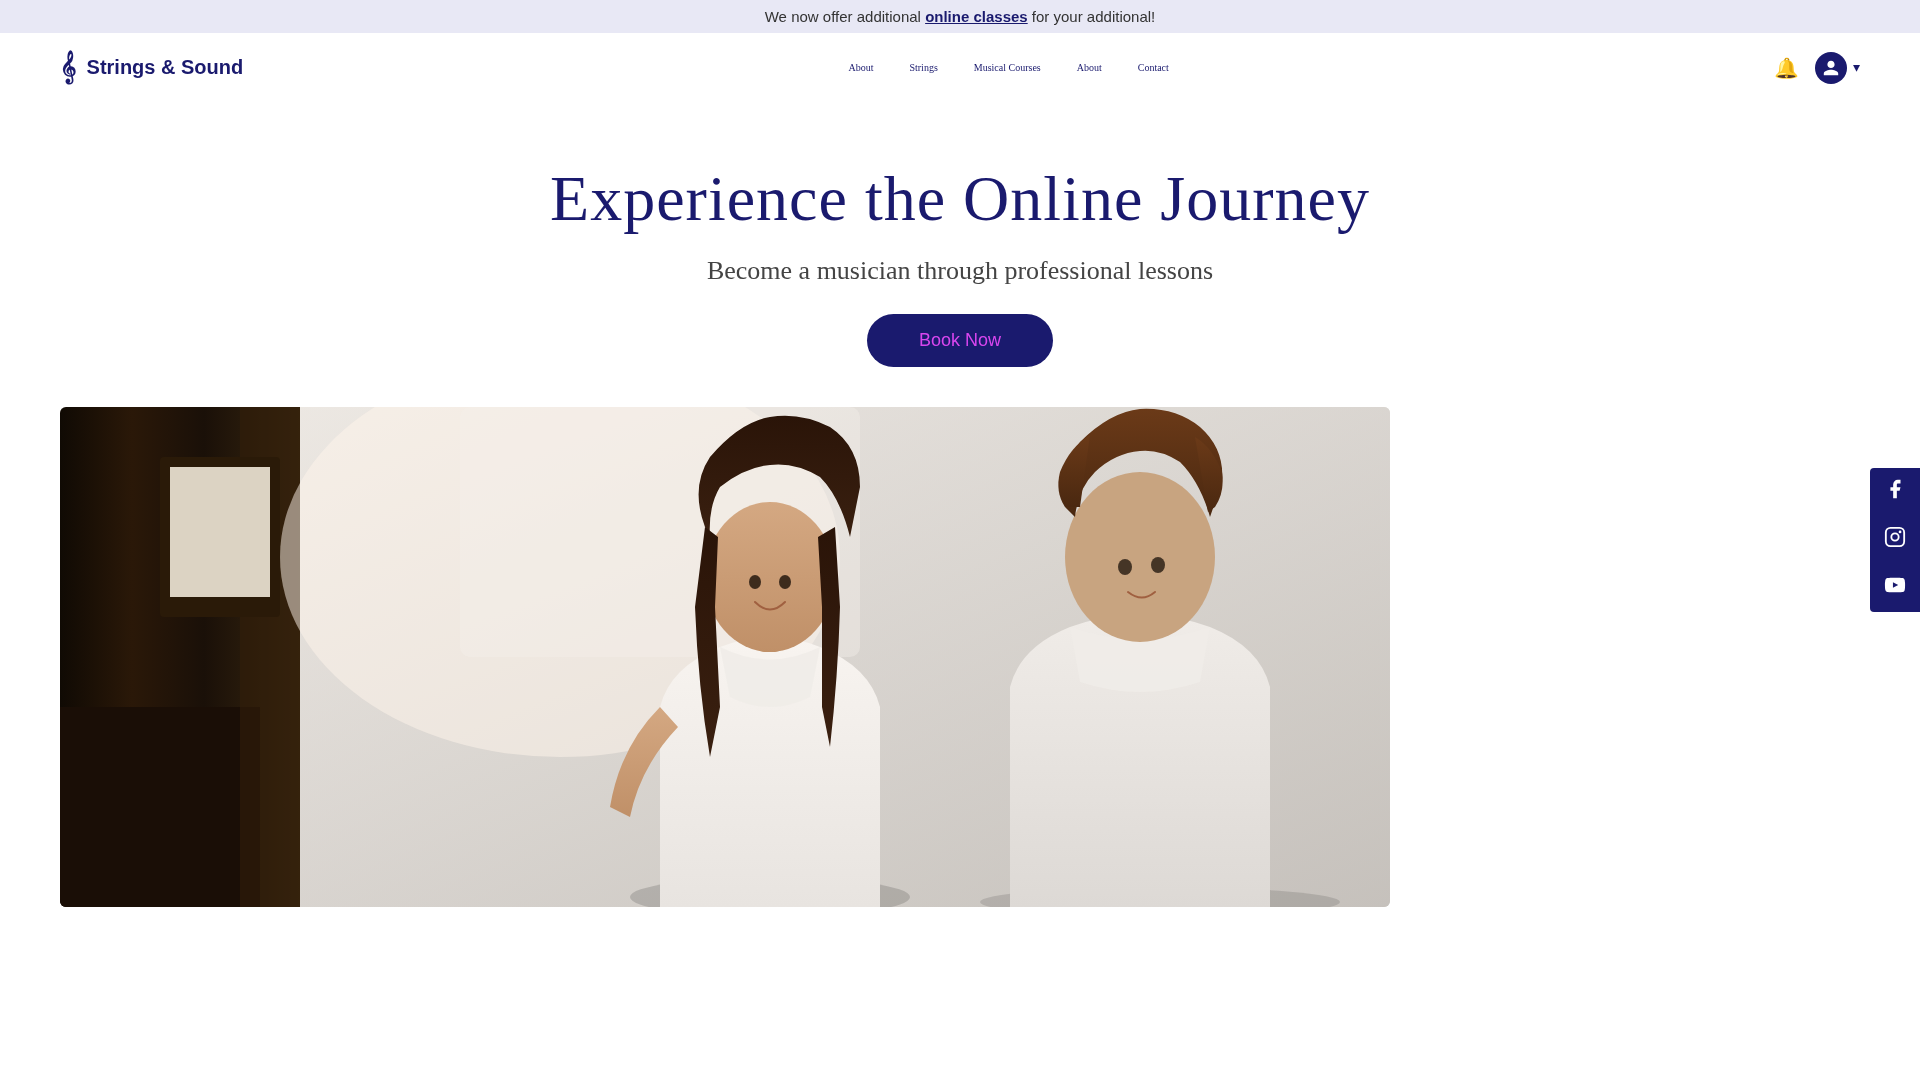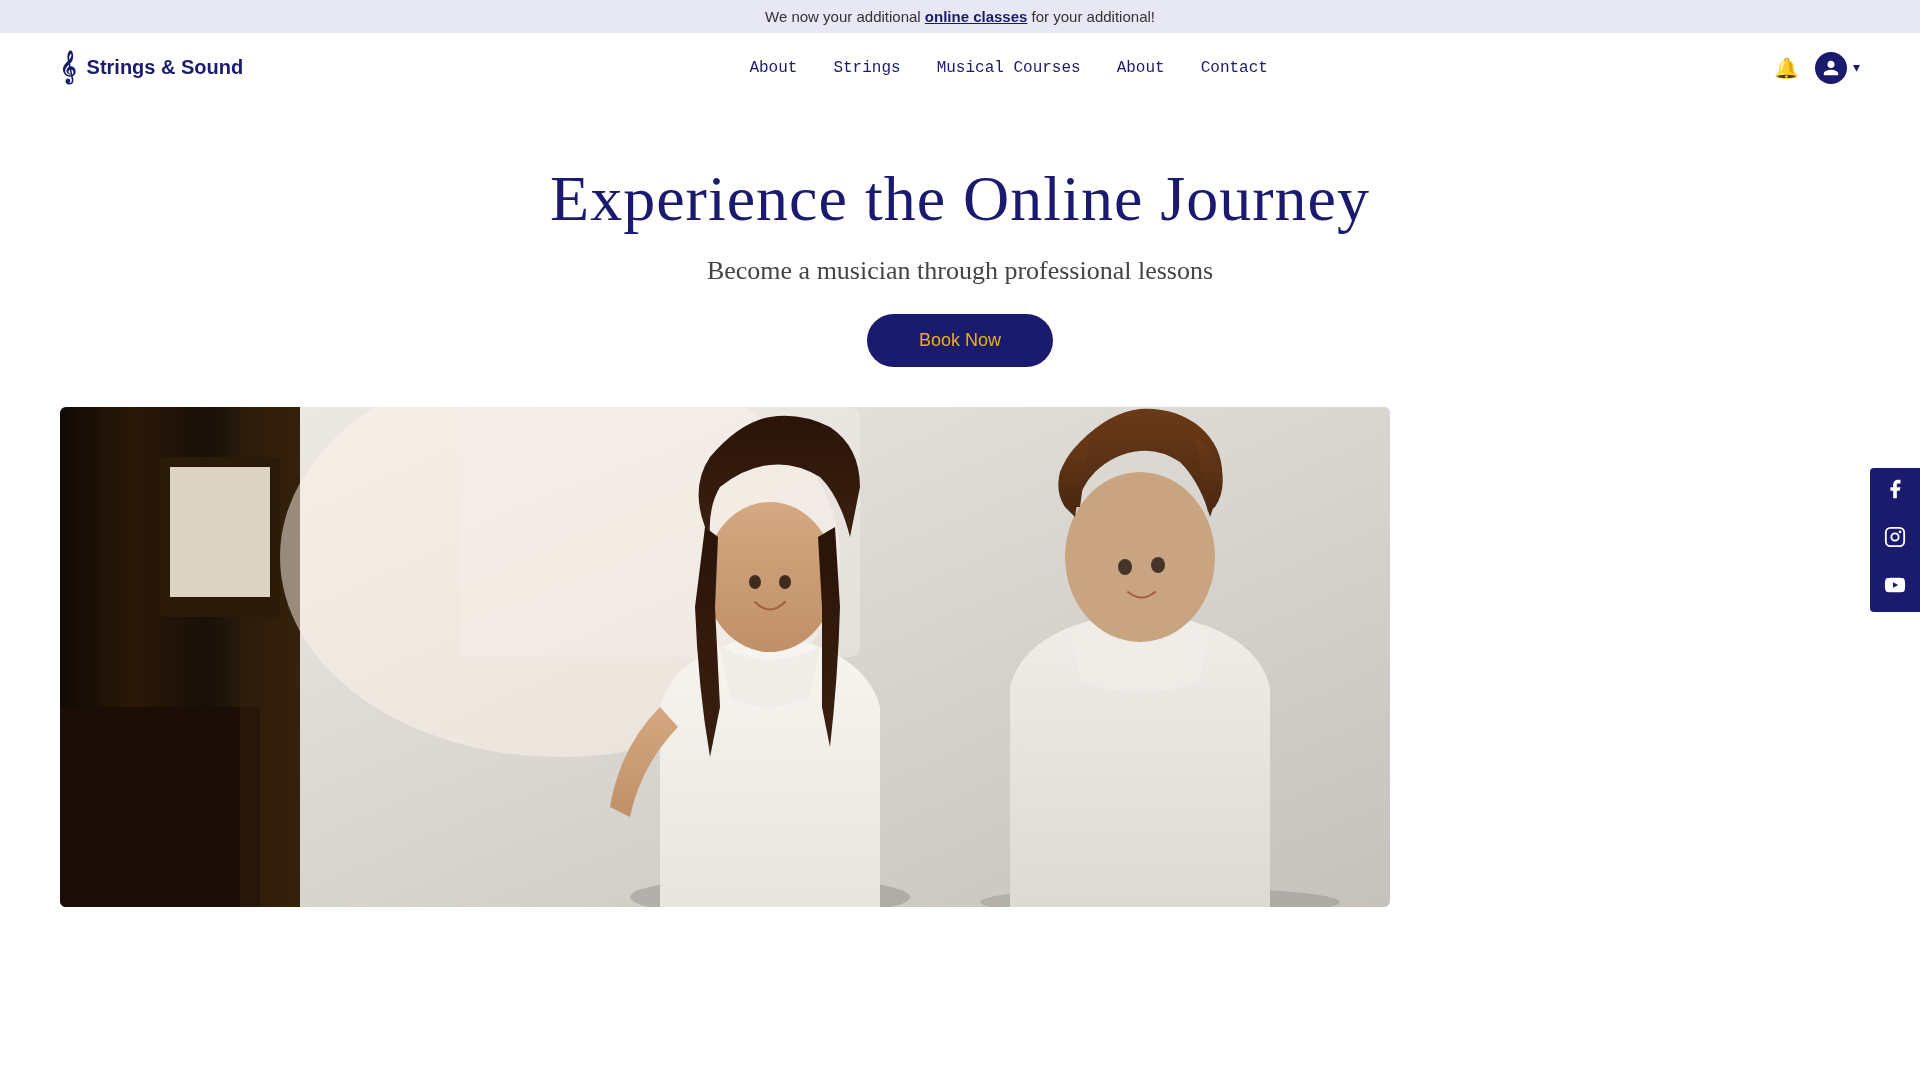--- a/index.html
+++ b/index.html
@@ -58,22 +58,22 @@
 
     nav {
       display: flex;
       align-items: center;
       gap: 36px;
     }
 
     nav a {
       text-decoration: none;
       color: #1a1a6e;
-      font-size: 16px;
-      font-family: Liberation Mono, monospace;
+      font-size: 10px;
+      font-family: Liberation Serif, serif;
       font-weight: 500;
     }
 
     .nav-right {
       display: flex;
       align-items: center;
       gap: 16px;
     }
 
     .bell-icon {
@@ -124,21 +124,21 @@
 
     .hero p {
       font-size: 26px;
       color: #444;
       font-family: Liberation Serif, serif;
       margin-bottom: 28px;
     }
 
     .book-now-btn {
       background-color: #1a1a6e;
-      color: #eab308;
+      color: #d946ef;
       border: none;
       padding: 16px 52px;
       font-size: 18px;
       border-radius: 50px;
       cursor: pointer;
       font-family: 'Arial', sans-serif;
       transition: background 0.2s;
     }
 
     
@@ -170,21 +170,21 @@
       margin: 0 60px;
       position: relative;
       overflow: hidden;
       border-radius: 6px;
     }
   </style>
 </head>
 <body>
 
 <div class="announcement-bar">
-  <span>We now your additional </span><a href="#">online classes</a><span> for your additional!</span>
+  <span>We now offer additional </span><a href="#">online classes</a><span> for your additional!</span>
 </div>
 
 <header>
   <a href="#" class="logo">
     <span class="logo-icon">𝄞</span>
     <span>Strings &amp; Sound</span>
   </a>
 
   <nav>
     <a href="#">About</a>

